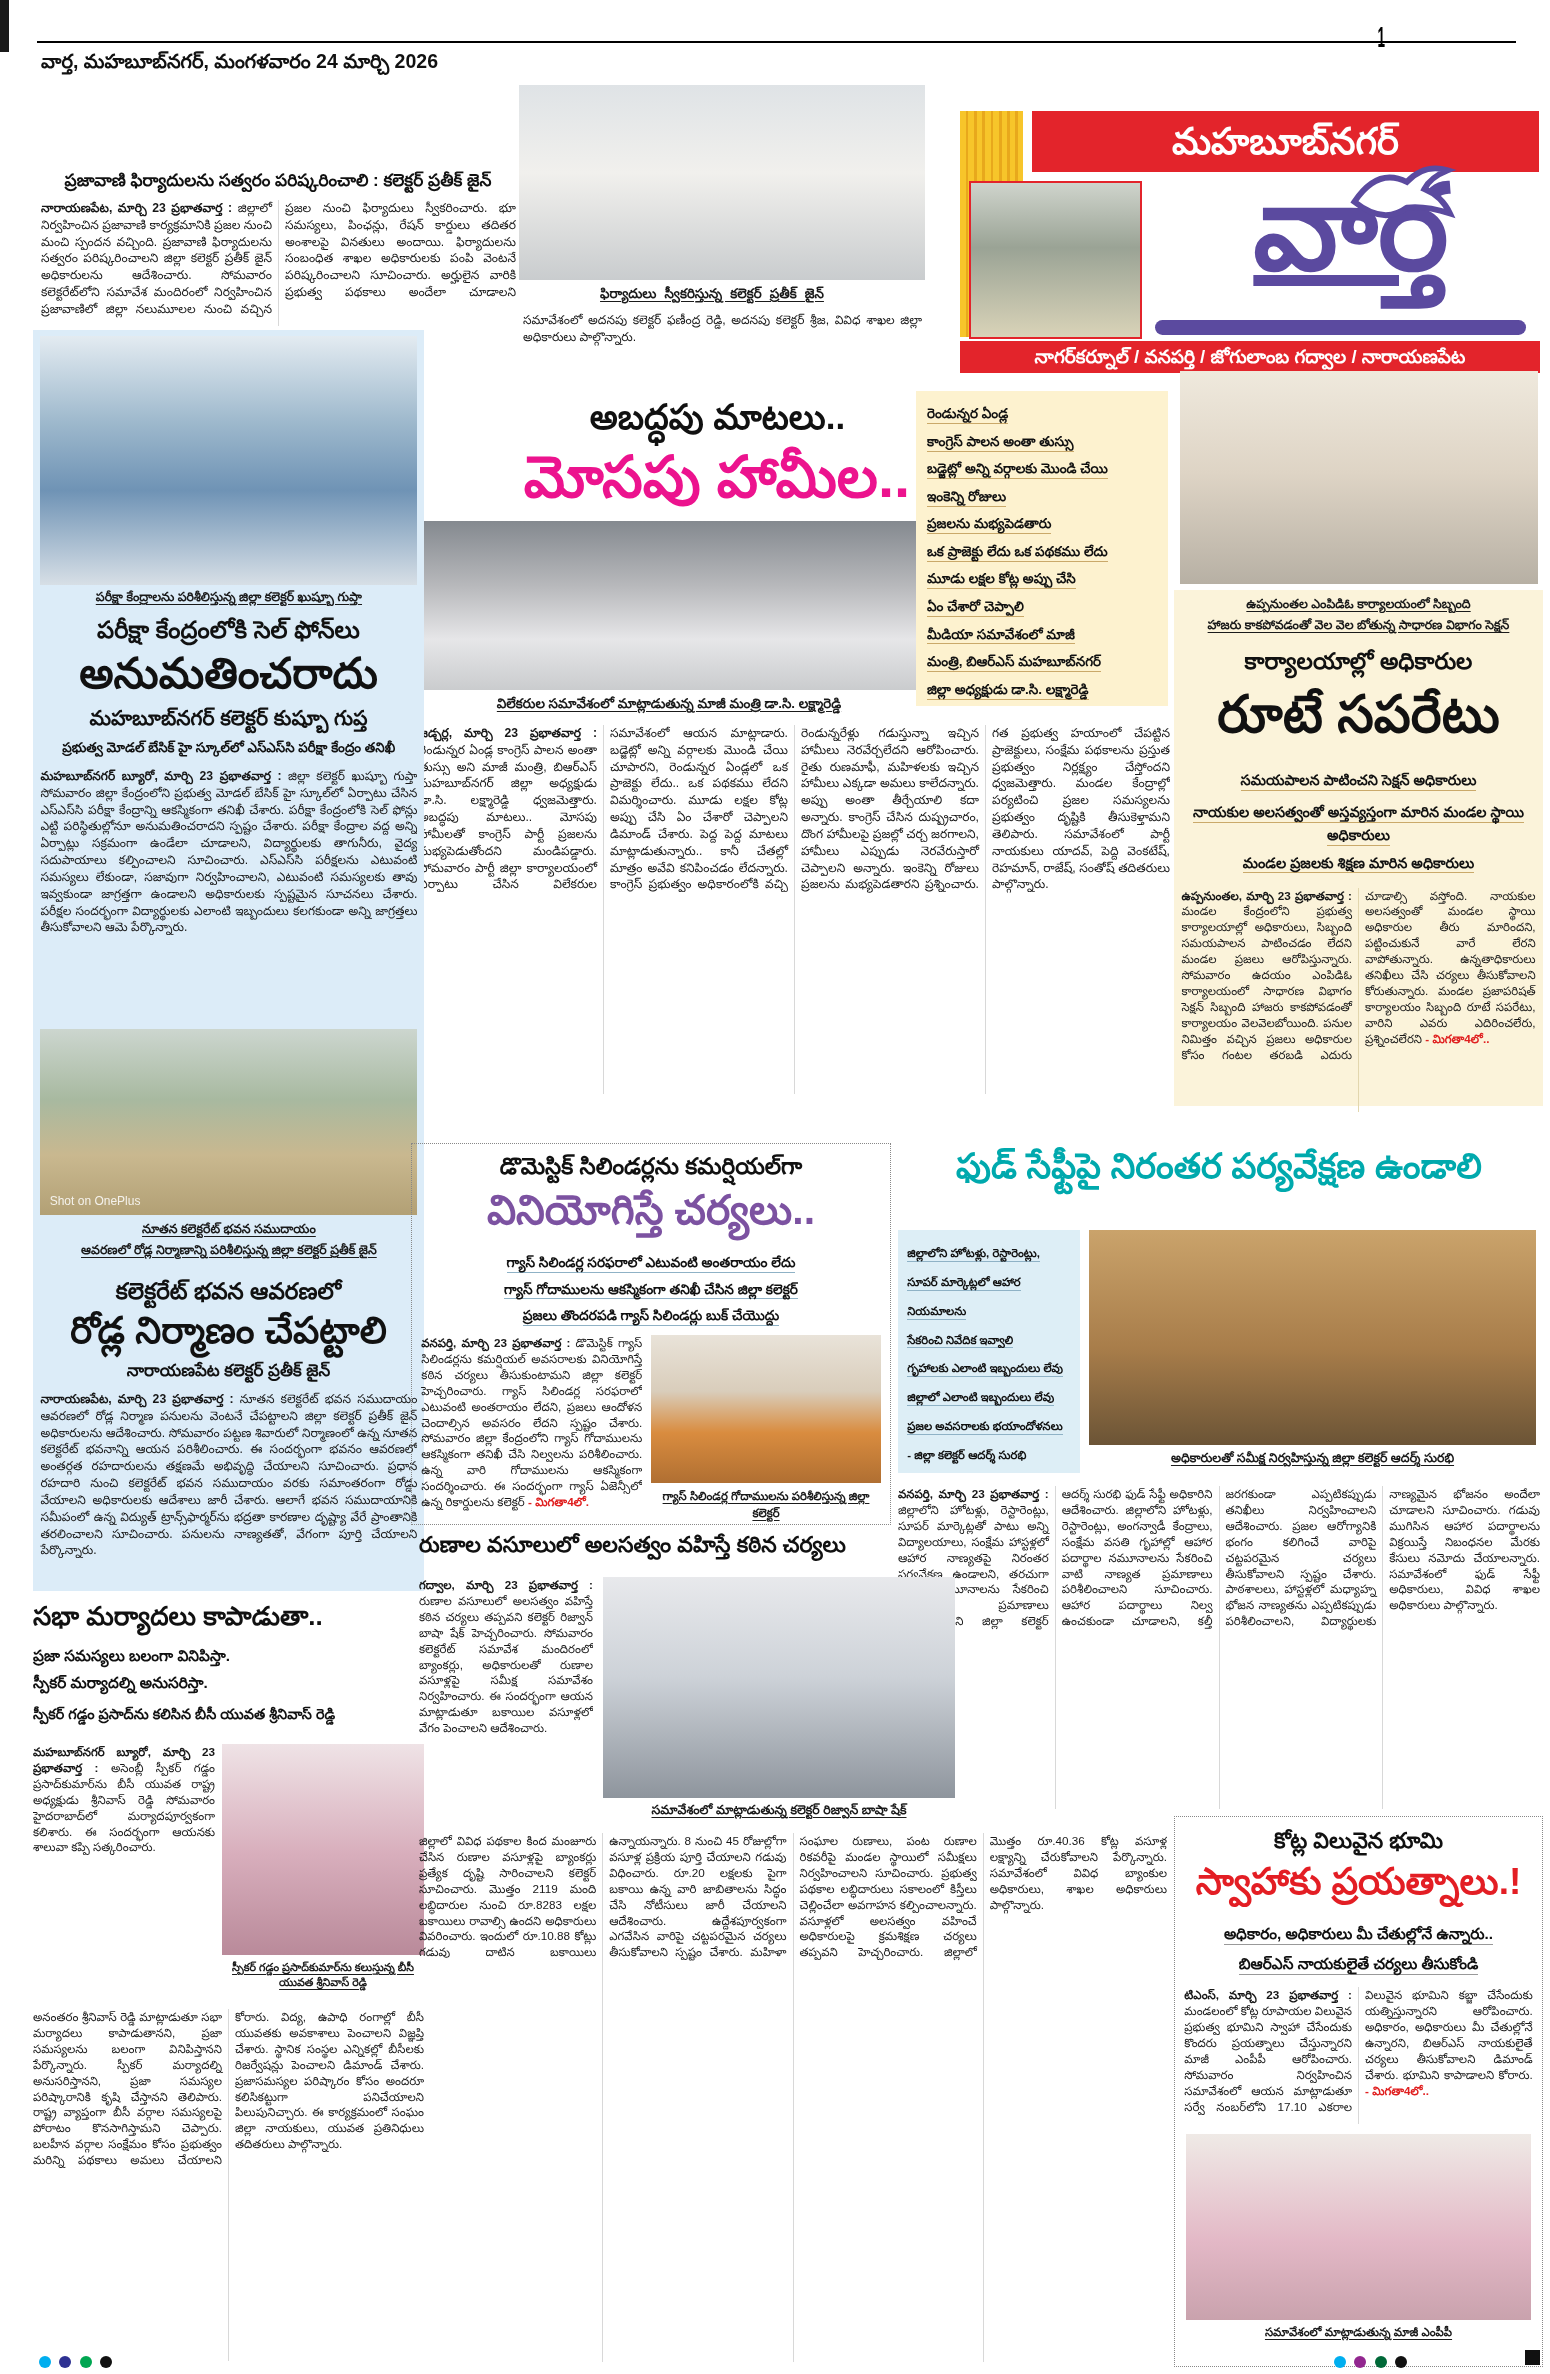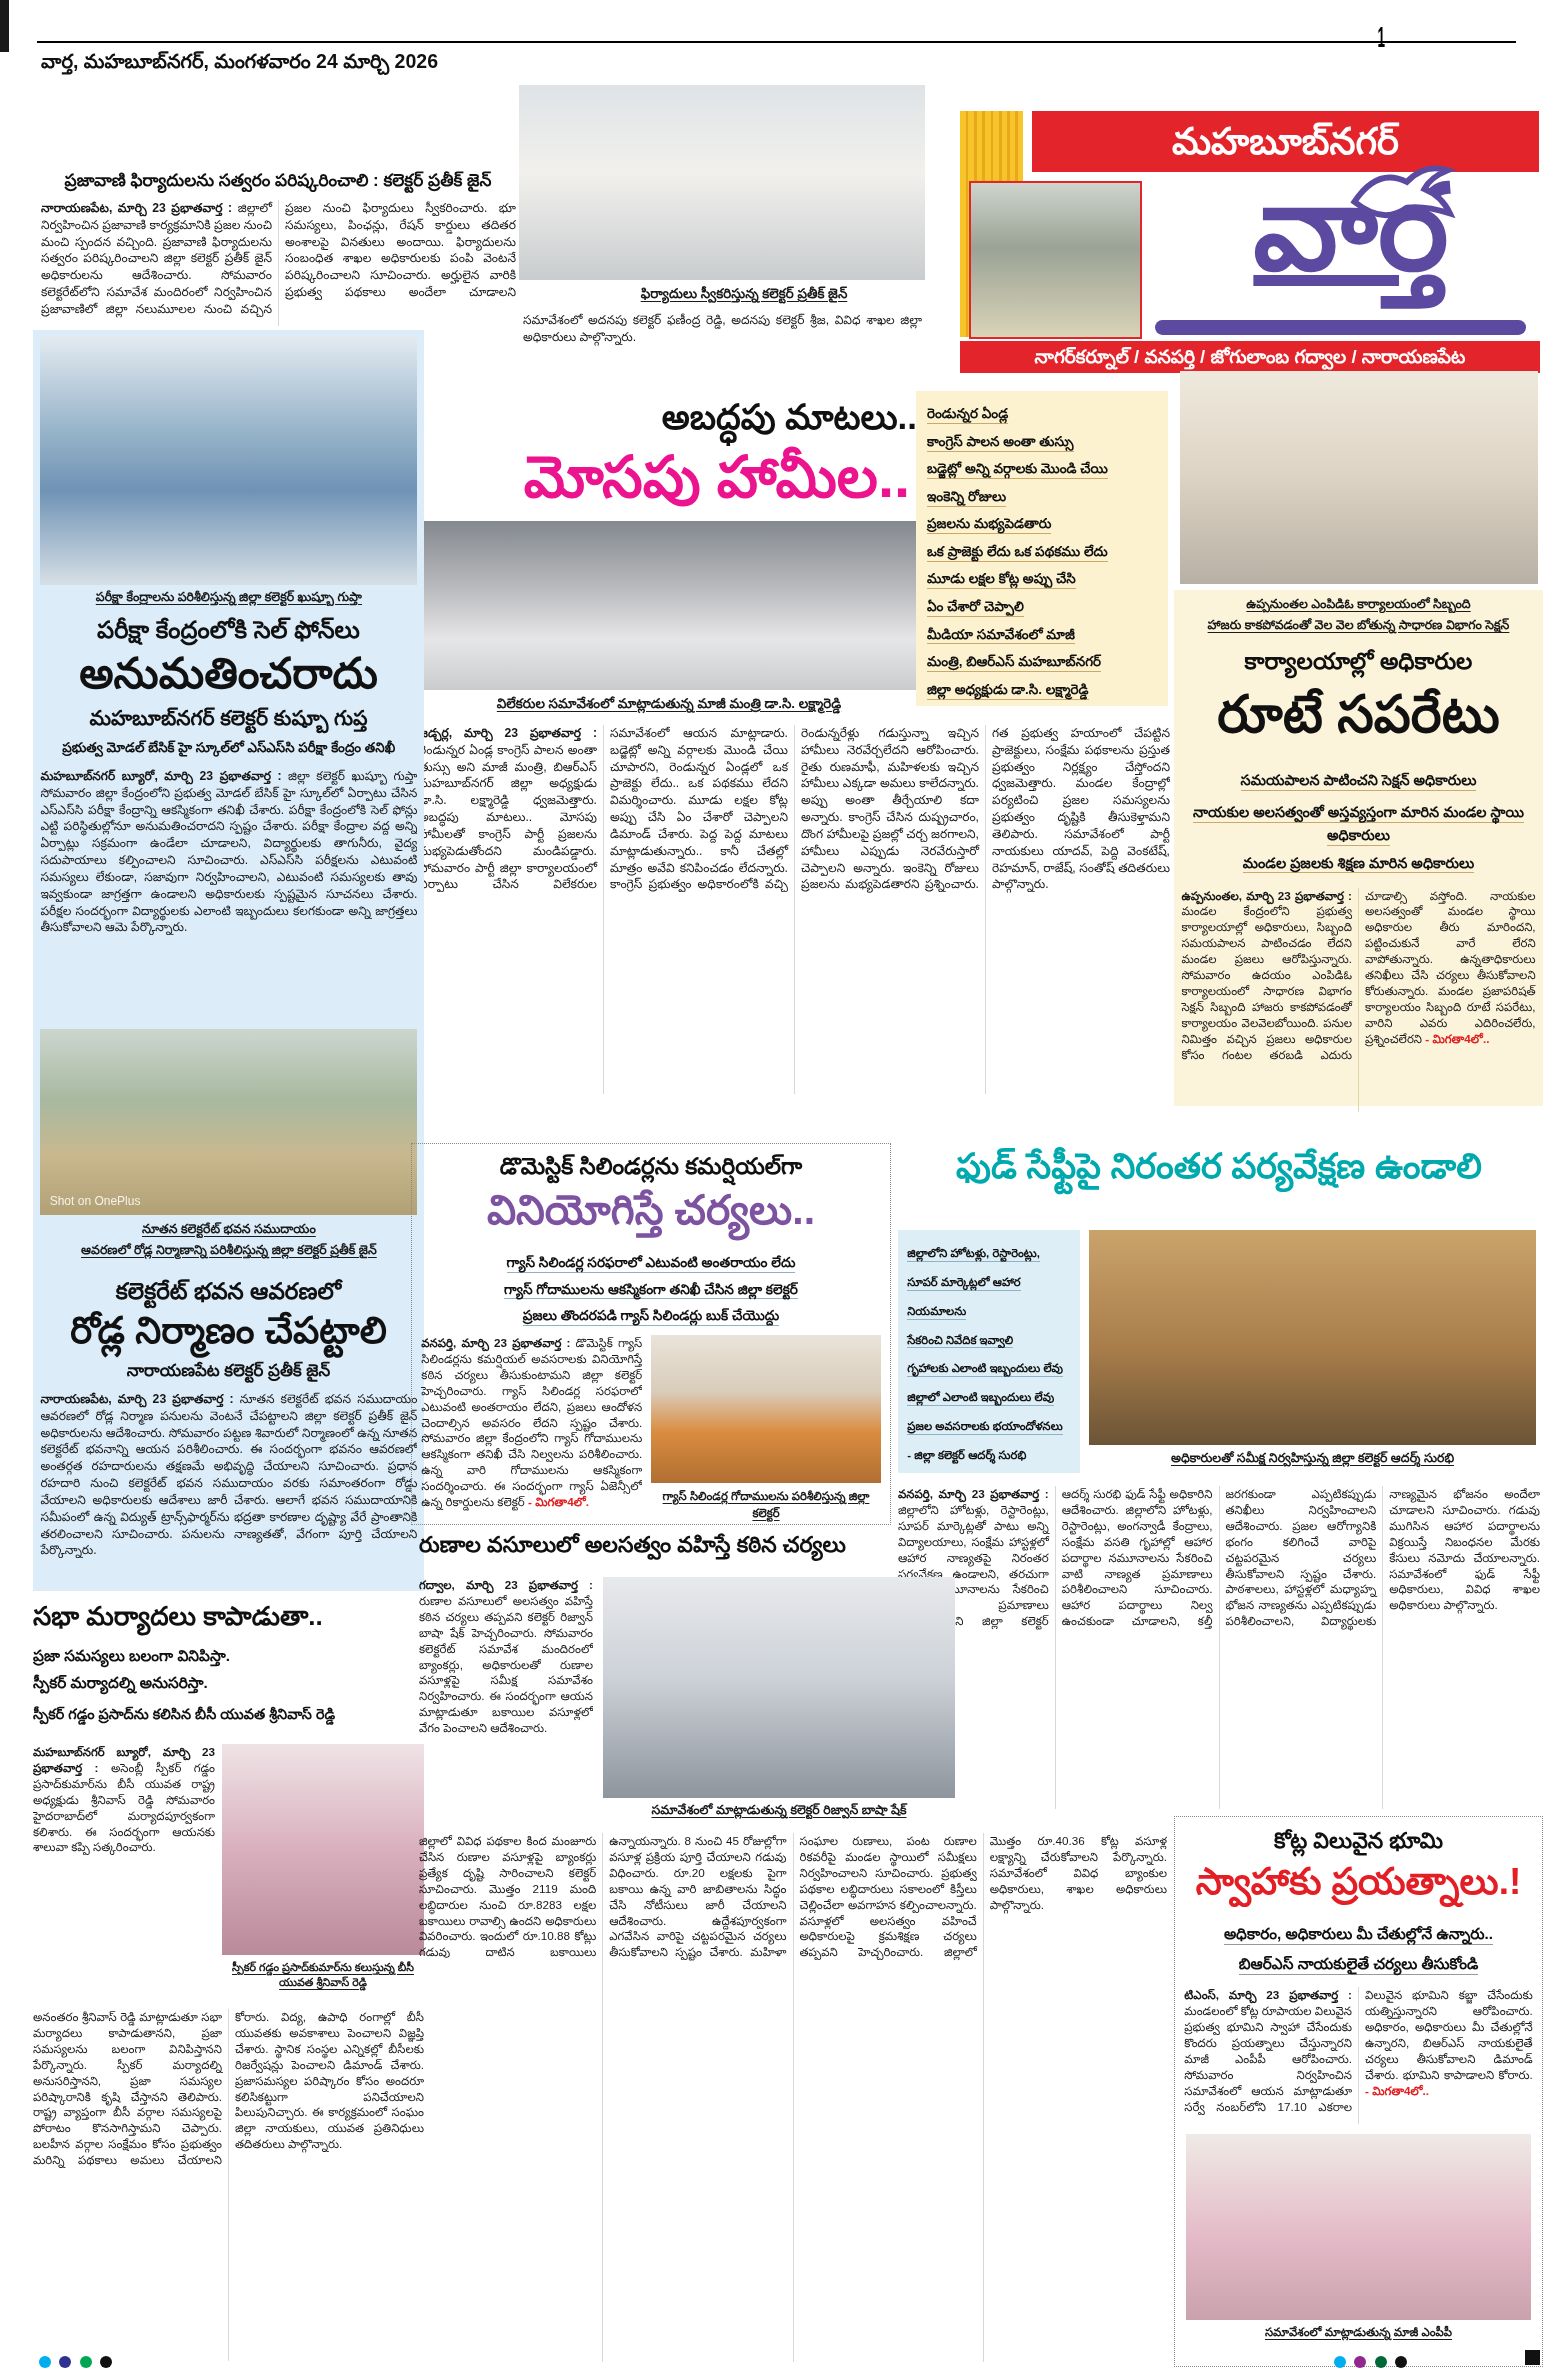--- a/index.html
+++ b/index.html
@@ -45,36 +45,36 @@
   <div class="abs b" style="left:41px;top:50px;font-size:19.5px;">వార్త, మహబూబ్‌నగర్, మంగళవారం 24 మార్చి 2026</div>
   <div class="abs" style="left:1373px;top:20.4px;font-size:30px;font-weight:bold;transform:scaleX(.45);color:#000;">1</div>
 
   <div class="abs ctr b" style="left:37px;top:171px;width:482px;font-size:17px;">ప్రజావాణి ఫిర్యాదులను సత్వరం పరిష్కరించాలి : కలెక్టర్ ప్రతీక్ జైన్</div>
   <div class="abs body-txt cols2" style="left:41px;top:200px;width:475px;height:126px;overflow:hidden;">
     <span class="dl">నారాయణపేట, మార్చి 23 ప్రభాతవార్త :</span>
     <span>జిల్లాలో నిర్వహించిన ప్రజావాణి కార్యక్రమానికి ప్రజల నుంచి మంచి స్పందన వచ్చింది. ప్రజావాణి ఫిర్యాదులను సత్వరం పరిష్కరించాలని జిల్లా కలెక్టర్ ప్రతీక్ జైన్ అధికారులను ఆదేశించారు. సోమవారం కలెక్టరేట్‌లోని సమావేశ మందిరంలో నిర్వహించిన ప్రజావాణిలో జిల్లా నలుమూలల నుంచి వచ్చిన ప్రజల నుంచి ఫిర్యాదులు స్వీకరించారు. భూ సమస్యలు, పింఛన్లు, రేషన్ కార్డులు తదితర అంశాలపై వినతులు అందాయి. ఫిర్యాదులను సంబంధిత శాఖల అధికారులకు పంపి వెంటనే పరిష్కరించాలని సూచించారు. అర్హులైన వారికి ప్రభుత్వ పథకాలు అందేలా చూడాలని పేర్కొన్నారు. ఈ కార్యక్రమంలో మొత్తం 37 ఫిర్యాదులు స్వీకరించినట్లు తెలిపారు.</span>
   </div>
 
   <div class="ph ph-crowd" style="left:519px;top:85px;width:406px;height:195px;"></div>
-  <div class="abs cap" style="left:541px;top:286px;width:406px;">ఫిర్యాదులు స్వీకరిస్తున్న కలెక్టర్ ప్రతీక్ జైన్</div>
+  <div class="abs cap" style="left:509px;top:286px;width:406px;font-family:Liberation Mono, monospace;">ఫిర్యాదులు స్వీకరిస్తున్న కలెక్టర్ ప్రతీక్ జైన్</div>
   <div class="abs body-txt" style="left:523px;top:312px;width:399px;height:54px;overflow:hidden;">సమావేశంలో అదనపు కలెక్టర్ ఫణీంద్ర రెడ్డి, అదనపు కలెక్టర్ శ్రీజ, వివిధ శాఖల జిల్లా అధికారులు పాల్గొన్నారు.</div>
 
   <div class="abs" style="left:960px;top:109px;width:580px;height:263px;">
     <div class="abs" style="left:0;top:1.9px;width:63px;height:226px;background:repeating-linear-gradient(90deg,#f7c52a 0 5.6px,#e8a81c 5.6px 8.3px);"></div>
     <div class="abs ctr b" style="left:72px;top:1.9px;width:507px;height:61px;line-height:61px;background:#e3242b;color:#fff;font-size:37px;">మహబూబ్‌నగర్</div>
     <div class="ph ph-dam" style="left:9.3px;top:72px;width:169px;height:154px;border:2.8px solid #e3242b;"></div>
     <div class="abs b" style="left:202px;top:54px;width:378px;font-size:119px;line-height:1.1;color:#5b4a9f;text-align:center;text-decoration:underline;">వార్త</div>
     <svg class="abs" style="left:362px;top:52px;width:158px;height:70px;" viewBox="0 0 100 60">
       <path d="M10 35 Q30 5 55 18 Q70 2 90 8 Q75 14 70 24 Q85 30 92 45 Q70 38 55 40 Q35 55 10 35 Z" fill="#fff" stroke="#5b4a9f" stroke-width="5"></path>
     </svg>
     <div class="abs" style="left:195px;top:211px;width:371px;height:15px;background:#5b4a9f;border-radius:7.4px;"></div>
     <div class="abs ctr b" style="left:0;top:232px;width:580px;height:32px;line-height:32px;background:#e3242b;color:#fff;font-size:18.6px;">నాగర్‌కర్నూల్ / వనపర్తి / జోగులాంబ గద్వాల / నారాయణపేట</div>
   </div>
 
-  <div class="abs ctr b" style="left:518px;top:397px;width:399px;font-size:35px;color:#111;text-align:right;">అబద్ధపు మాటలు..</div>
+  <div class="abs ctr b" style="left:518px;top:397px;width:399px;font-size:35px;color:#111;">అబద్ధపు మాటలు..</div>
   <div class="abs" style="left:916px;top:391px;width:252px;height:315px;background:#fdf2cf;padding:9.3px 11px;box-sizing:border-box;">
     <div style="font-size:13.5px;font-weight:bold;line-height:2.04;">
       <div><span class="boxline">రెండున్నర ఏండ్ల</span></div>
       <div><span class="boxline">కాంగ్రెస్ పాలన అంతా తుస్సు</span></div>
       <div><span class="boxline">బడ్జెట్లో అన్ని వర్గాలకు మొండి చేయి</span></div>
       <div><span class="boxline">ఇంకెన్ని రోజులు</span></div>
       <div><span class="boxline">ప్రజలను మభ్యపెడతారు</span></div>
       <div><span class="boxline">ఒక ప్రాజెక్టు లేదు ఒక పథకము లేదు</span></div>
       <div><span class="boxline">మూడు లక్షల కోట్ల అప్పు చేసి</span></div>
       <div><span class="boxline">ఏం చేశారో చెప్పాలి</span></div>

